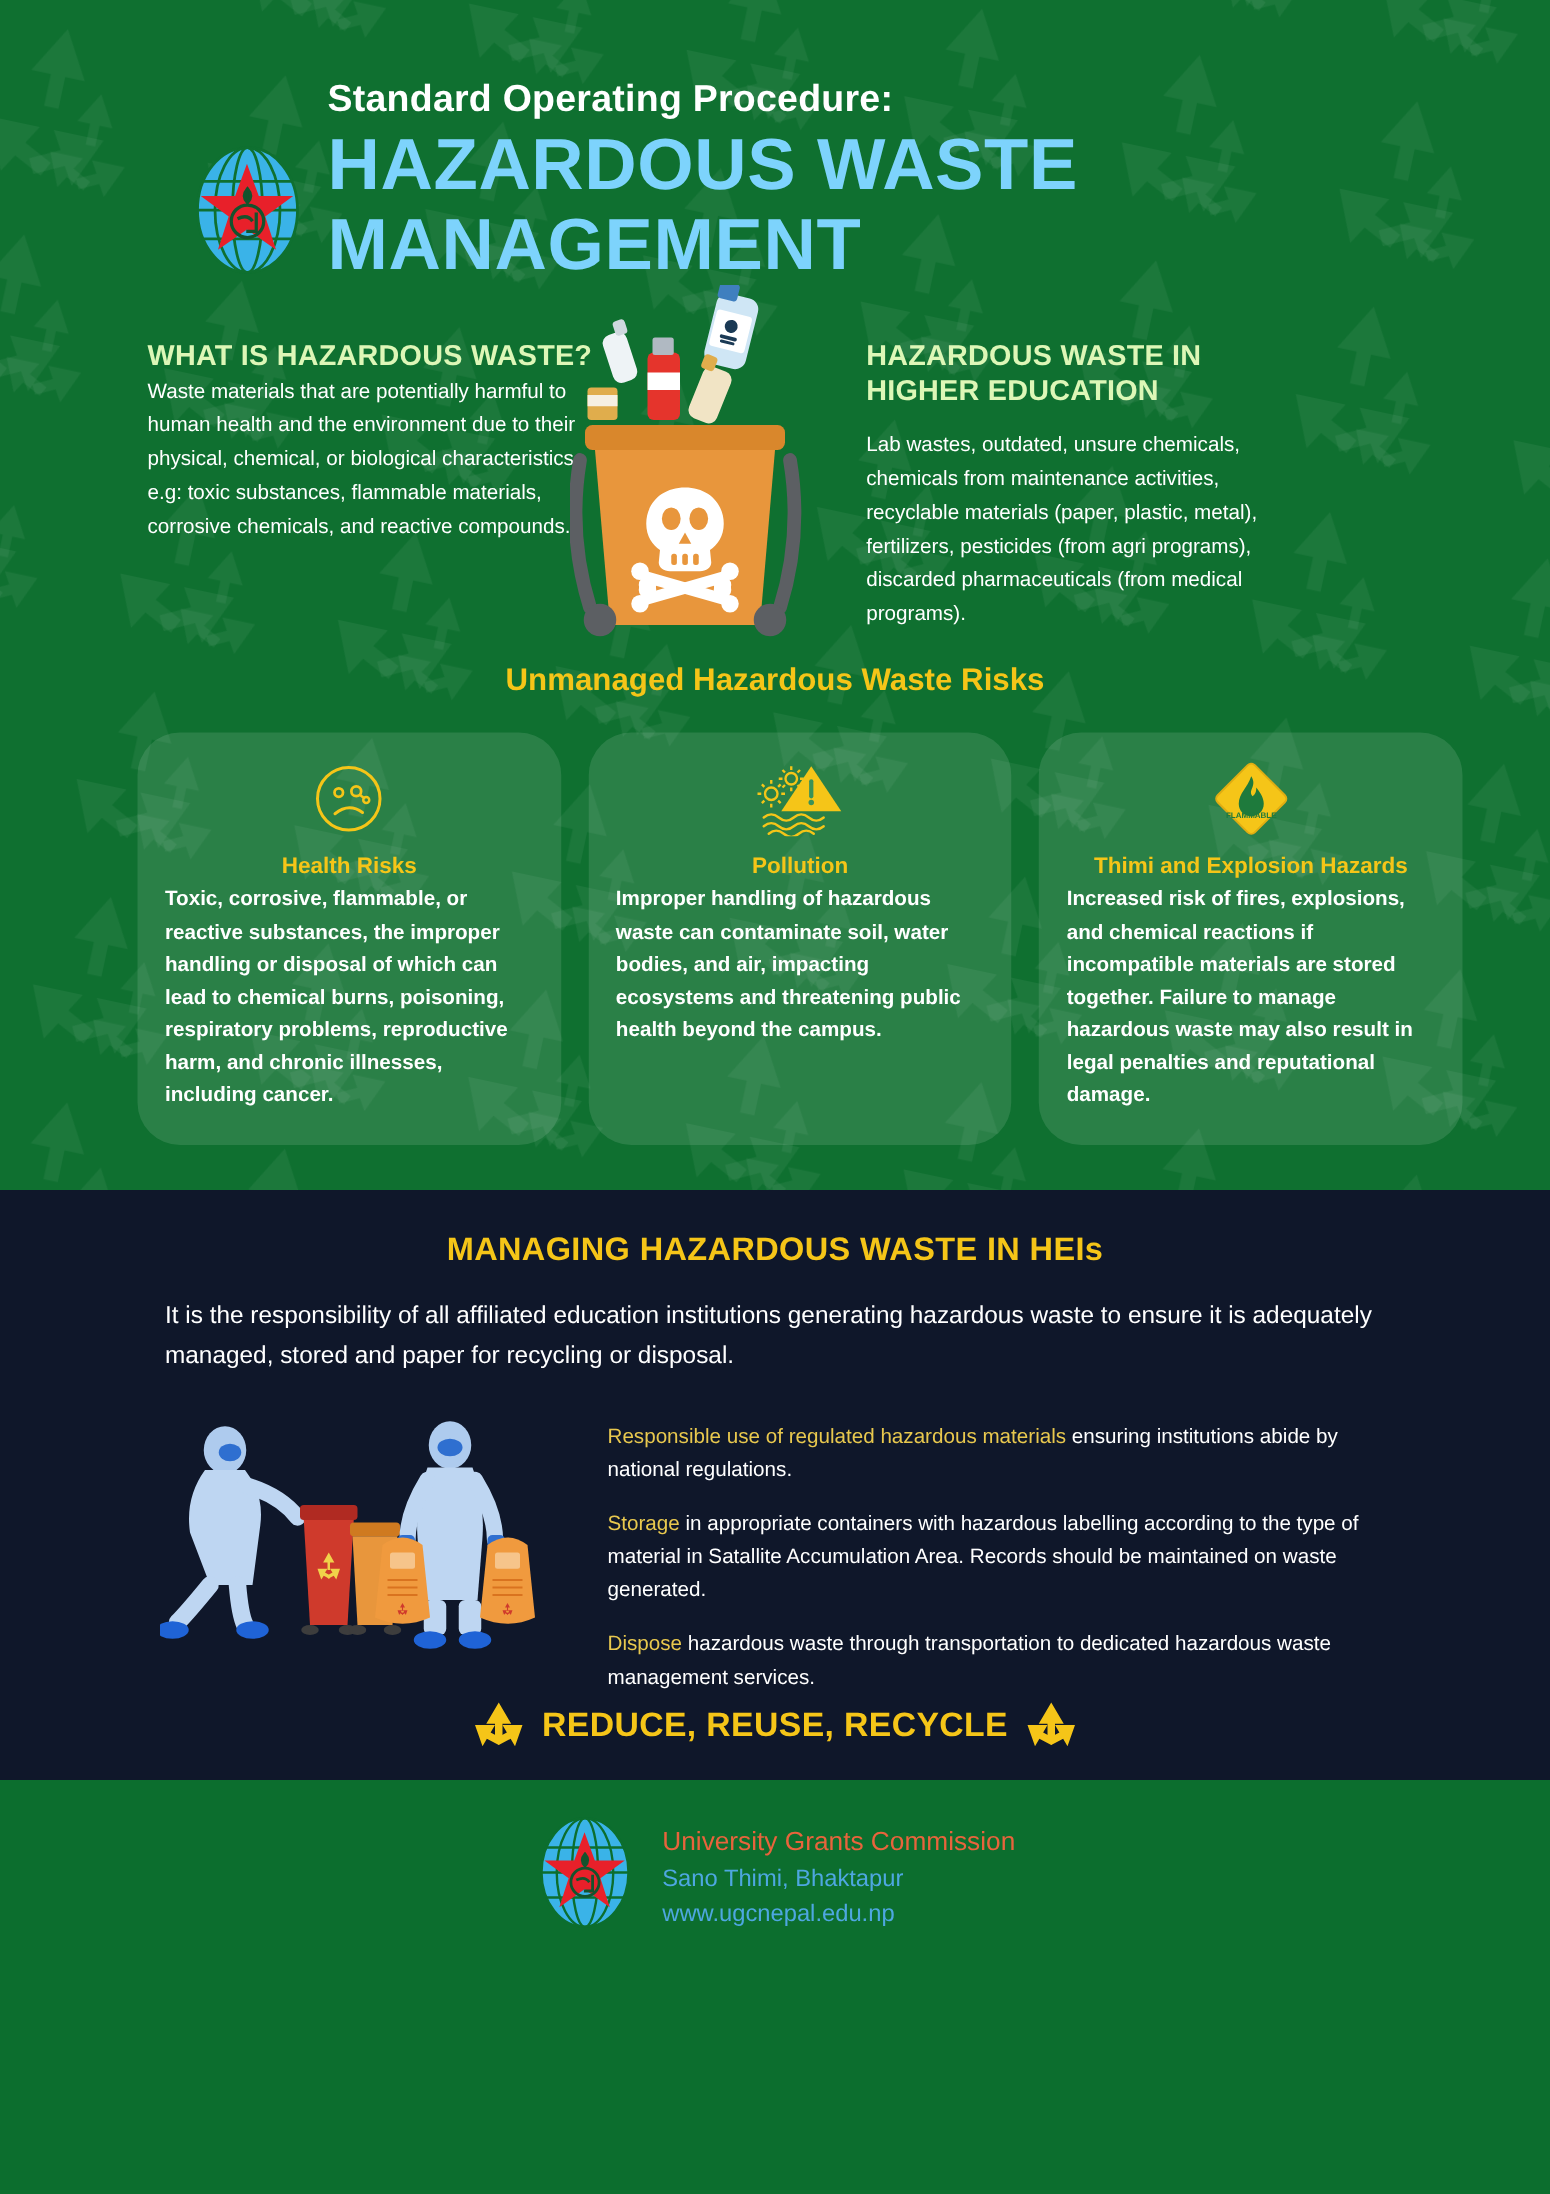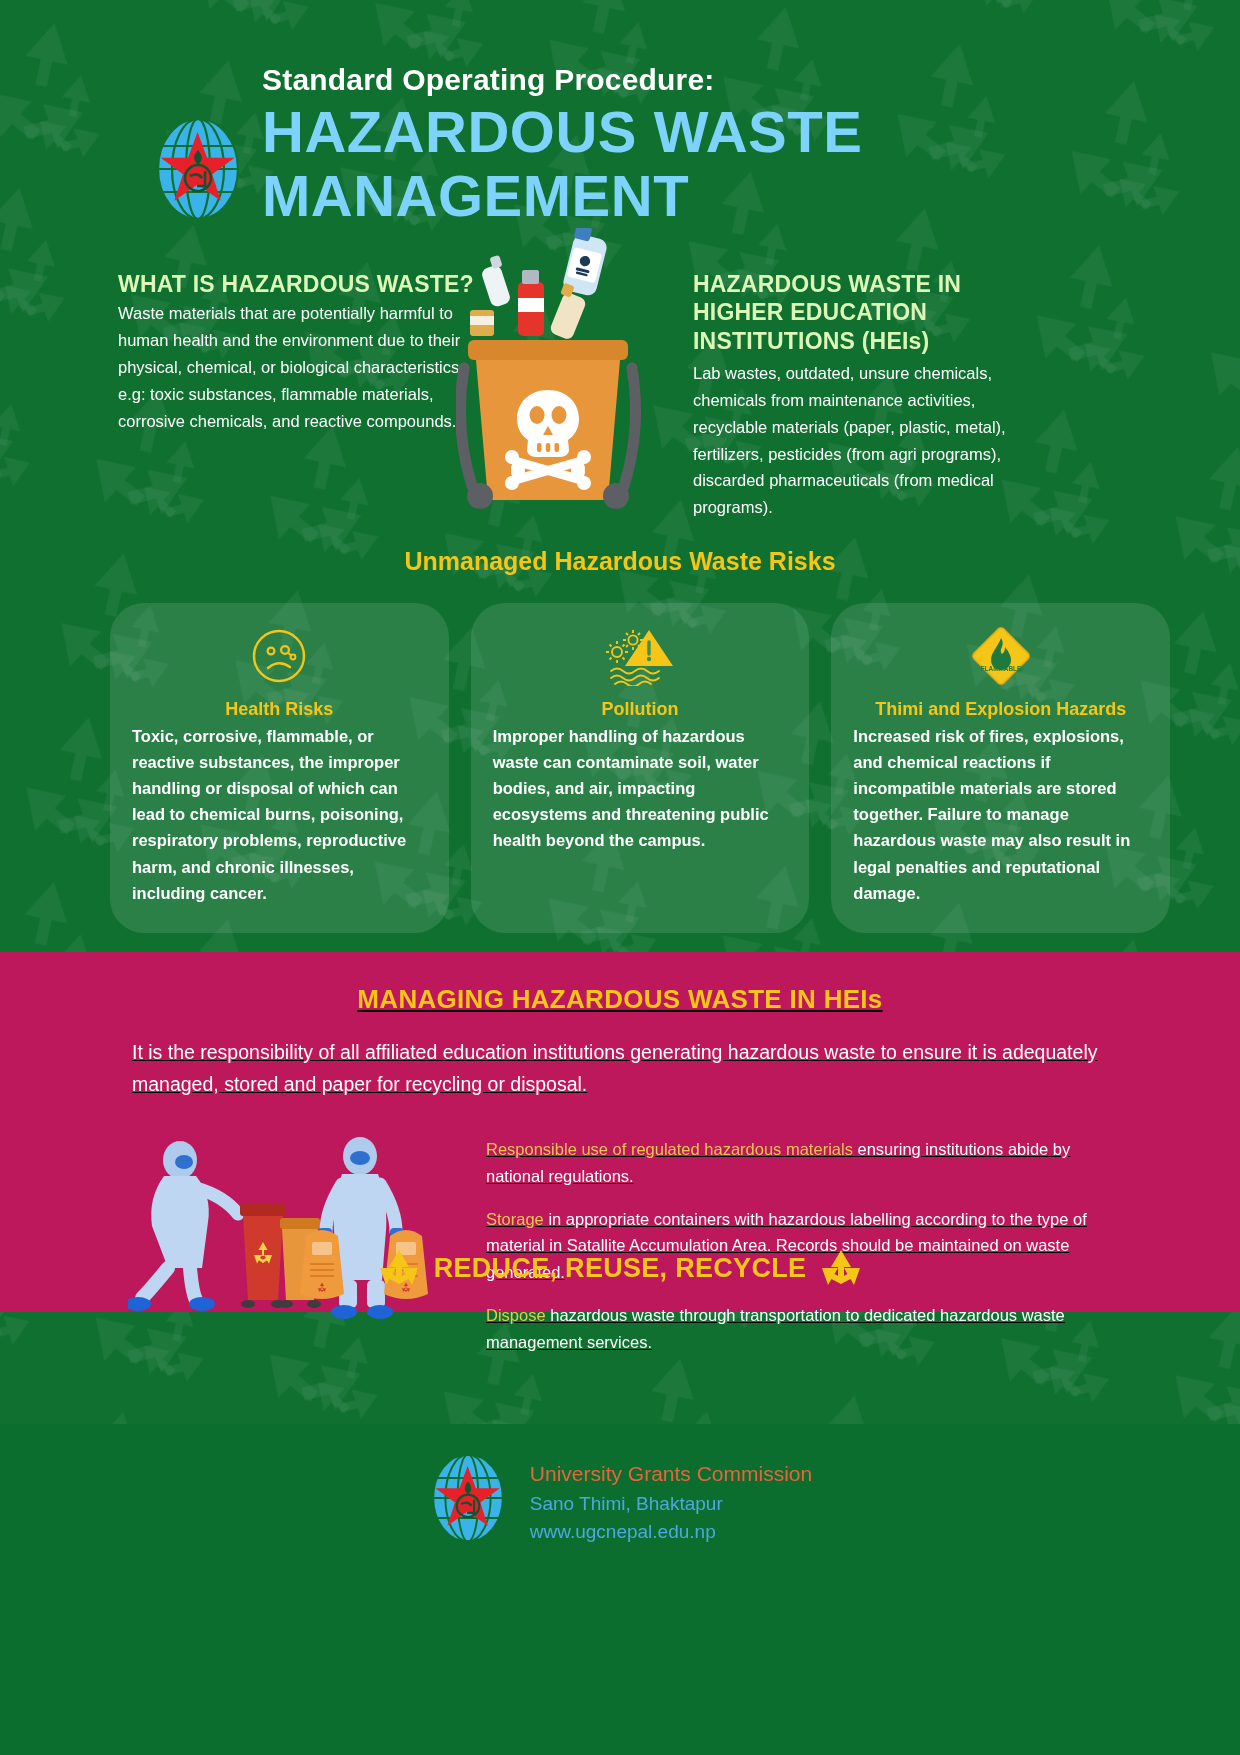--- a/index.html
+++ b/index.html
@@ -60,21 +60,21 @@
   .col-right{ width: 330px; flex: 0 0 330px; }
 
   .sec-heading {
     color: #ddf7b7;
     font-size: 23px;
     font-weight: 800;
     letter-spacing: .2px;
     line-height: 1.25;
     margin-bottom: 2px;
   }
-  .sec-heading.right { margin-bottom: 4px; }
+  .sec-heading.right { margin-bottom: 16px; }
   .heading-line { display: block; }
   .body-text {
     color: #ffffff;
     font-size: 16.5px;
     line-height: 1.63;
   }
 
   
   .bin-art { position: absolute; top: -42px; left: -22px; }
 
@@ -119,24 +119,23 @@
     font-size: 16.5px;
     font-weight: 700;
     line-height: 1.58;
   }
 
   
   .managing {
     position: absolute;
     left: 0; right: 0;
     top: 952px;
-    height: 360px;
-    background: #be185d;
+    height: 472px;
+    background: #0f172a;
     z-index: 2;
-    text-decoration: underline;
   }
   .managing-title {
     text-align: center;
     color: #f5c518;
     font-size: 26px;
     font-weight: 800;
     padding-top: 32px;
     letter-spacing: .3px;
   }
   .managing-intro {
@@ -305,21 +304,20 @@
             </g>
           </g>
         </g>
       </svg>
     </div>
 
     <div class="col-right">
       <div class="sec-heading right">
         <span class="heading-line">HAZARDOUS WASTE IN</span>
         <span class="heading-line">HIGHER EDUCATION</span>
-        <span class="heading-line">INSTITUTIONS (HEIs)</span>
       </div>
       <div class="body-text">Lab wastes, outdated, unsure chemicals, chemicals from maintenance activities, recyclable materials (paper, plastic, metal), fertilizers, pesticides (from agri programs), discarded pharmaceuticals (from medical programs).</div>
     </div>
   </div>
 
   <div class="risks-title">Unmanaged Hazardous Waste Risks</div>
 
   <div class="cards">
 
     <div class="card">

